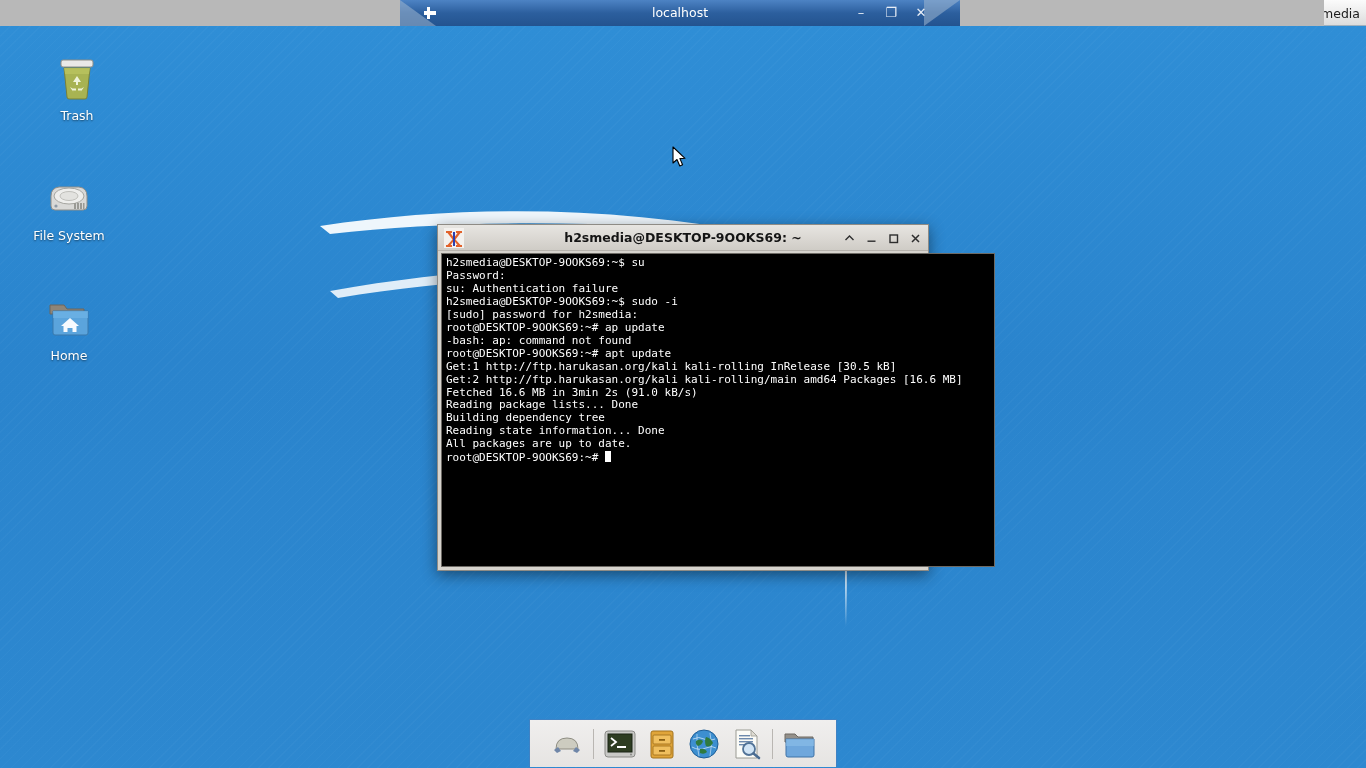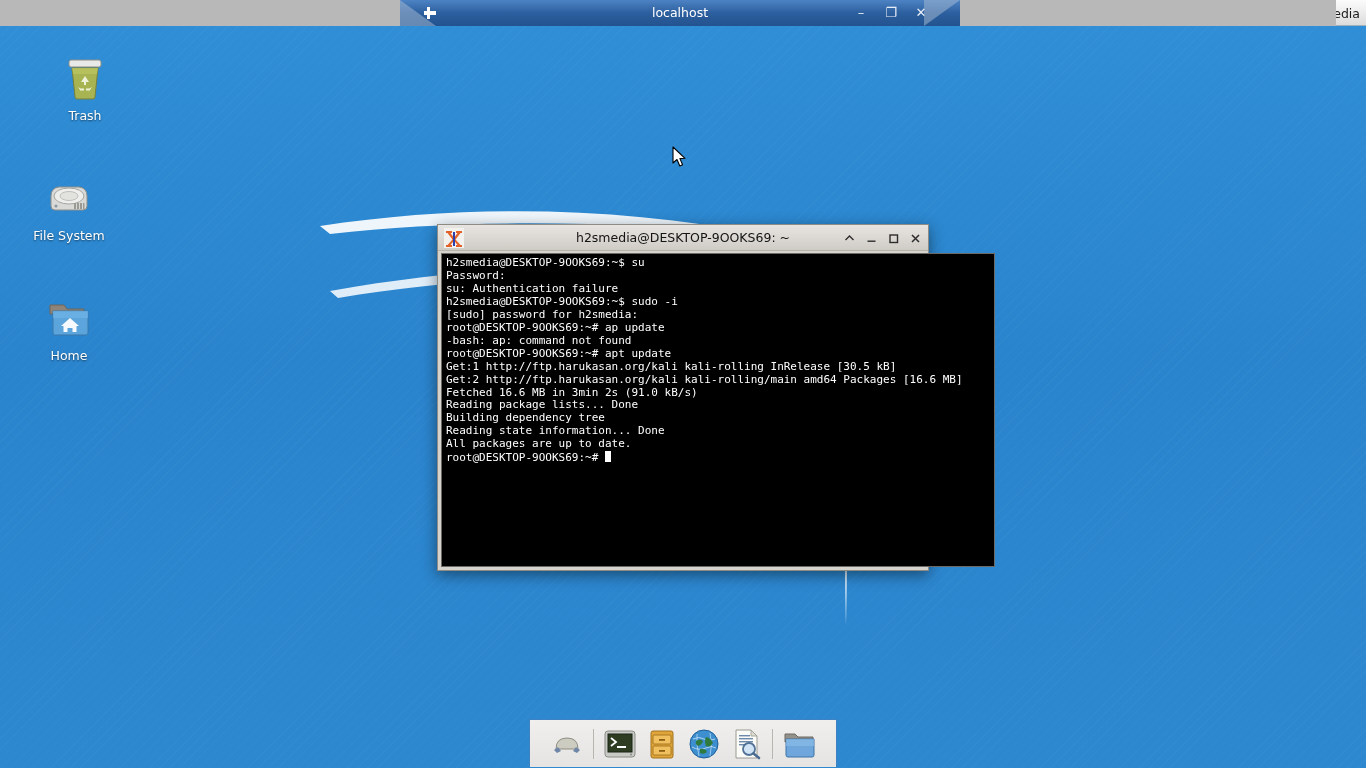--- a/index.html
+++ b/index.html
@@ -29,21 +29,20 @@
       linear-gradient(180deg, #2f8ed6 0%, #2a84cd 45%, #2d88d0 100%);
   }
   #wallpaper svg { position:absolute; left:0; top:0; }
 
   
   #viewer-bar {
     position: absolute; left: 0; top: 0;
     width: 1324px; height: 26px;
     background: #b8b8b8;
     z-index: 60;
-    padding-left: 12px;
   }
   #viewer-title-wrap {
     position: absolute; left: 400px; top: 0;
     width: 560px; height: 26px;
   }
   #viewer-title-bg {
     position:absolute; left:0; top:0; width:560px; height:26px;
     background: linear-gradient(180deg, #4d83c4 0%, #2c5f9e 50%, #23538f 100%);
   }
   #viewer-title-bg::before {
@@ -136,21 +135,21 @@
   }
   #term-titlebar {
     position:relative; height:26px; width:100%;
     background: linear-gradient(180deg, #e7e5e1 0%, #d9d6d1 60%, #cfccc6 100%);
     border-bottom:1px solid #b6b2ac;
     box-sizing:border-box;
   }
   #term-icon { position:absolute; left:6px; top:3px; width:20px; height:20px; }
   #term-title {
     position:absolute; left:0; right:0; top:0; height:26px; line-height:26px;
-    text-align:center; font-size:12.5px; font-weight:normal; color:#141414;
+    text-align:center; font-size:12.5px; font-weight:bold; color:#141414;
     font-family:"DejaVu Sans", sans-serif;
   }
   #term-btns { position:absolute; right:6px; top:0; height:26px;
                display:flex; align-items:center; gap:9px; }
   .term-btn { width:13px; height:13px; display:block; }
 
   #term-body {
     position:absolute; left:3px; top:28px;
     width:554px; height:314px;
     background:#000000;
@@ -194,21 +193,21 @@
 <div id="screen">
 
   <div id="wallpaper">
     <svg width="1366" height="742" viewBox="0 0 1366 742">
       <path d="M320 200 C 480 176, 640 182, 790 214 C 640 194, 470 192, 330 208 Z" fill="#ffffff" opacity="0.92"></path>
       <path d="M330 265 C 470 240, 600 236, 700 250 C 590 246, 460 252, 338 272 Z" fill="#ffffff" opacity="0.85"></path>
       <path d="M845 343 C 849 420, 848 500, 846 600 C 844 500, 843 420, 842 343 Z" fill="#ffffff" opacity="0.8"></path>
     </svg>
   </div>
 
-  <div class="desk-icon" style="left:30px; top:52px;">
+  <div class="desk-icon" style="left:22px; top:52px;">
     <svg class="glyph" viewBox="0 0 52 52">
       <rect x="10" y="8" width="32" height="7" rx="2" fill="#e9e9e7" stroke="#8d8d88" stroke-width="1"></rect>
       <path d="M13 16 L39 16 L36 45 Q36 47 34 47 L18 47 Q16 47 16 45 Z" fill="#a8b352" stroke="#77803a" stroke-width="1"></path>
       <path d="M13 16 L39 16 L38 22 L14 22 Z" fill="#b9c35f" opacity=".8"></path>
       <g fill="#eef3d8">
         <path d="M26 24 L30 30 L27 30 L27 33 L25 33 L25 30 L22 30 Z"></path>
         <path d="M33 35 L29 41 L30.5 38.5 L27 38.5 L27 36.5 L30.5 36.5 Z"></path>
         <path d="M19 35 L23 41 L21.5 38.5 L25 38.5 L25 36.5 L21.5 36.5 Z"></path>
       </g>
     </svg>

